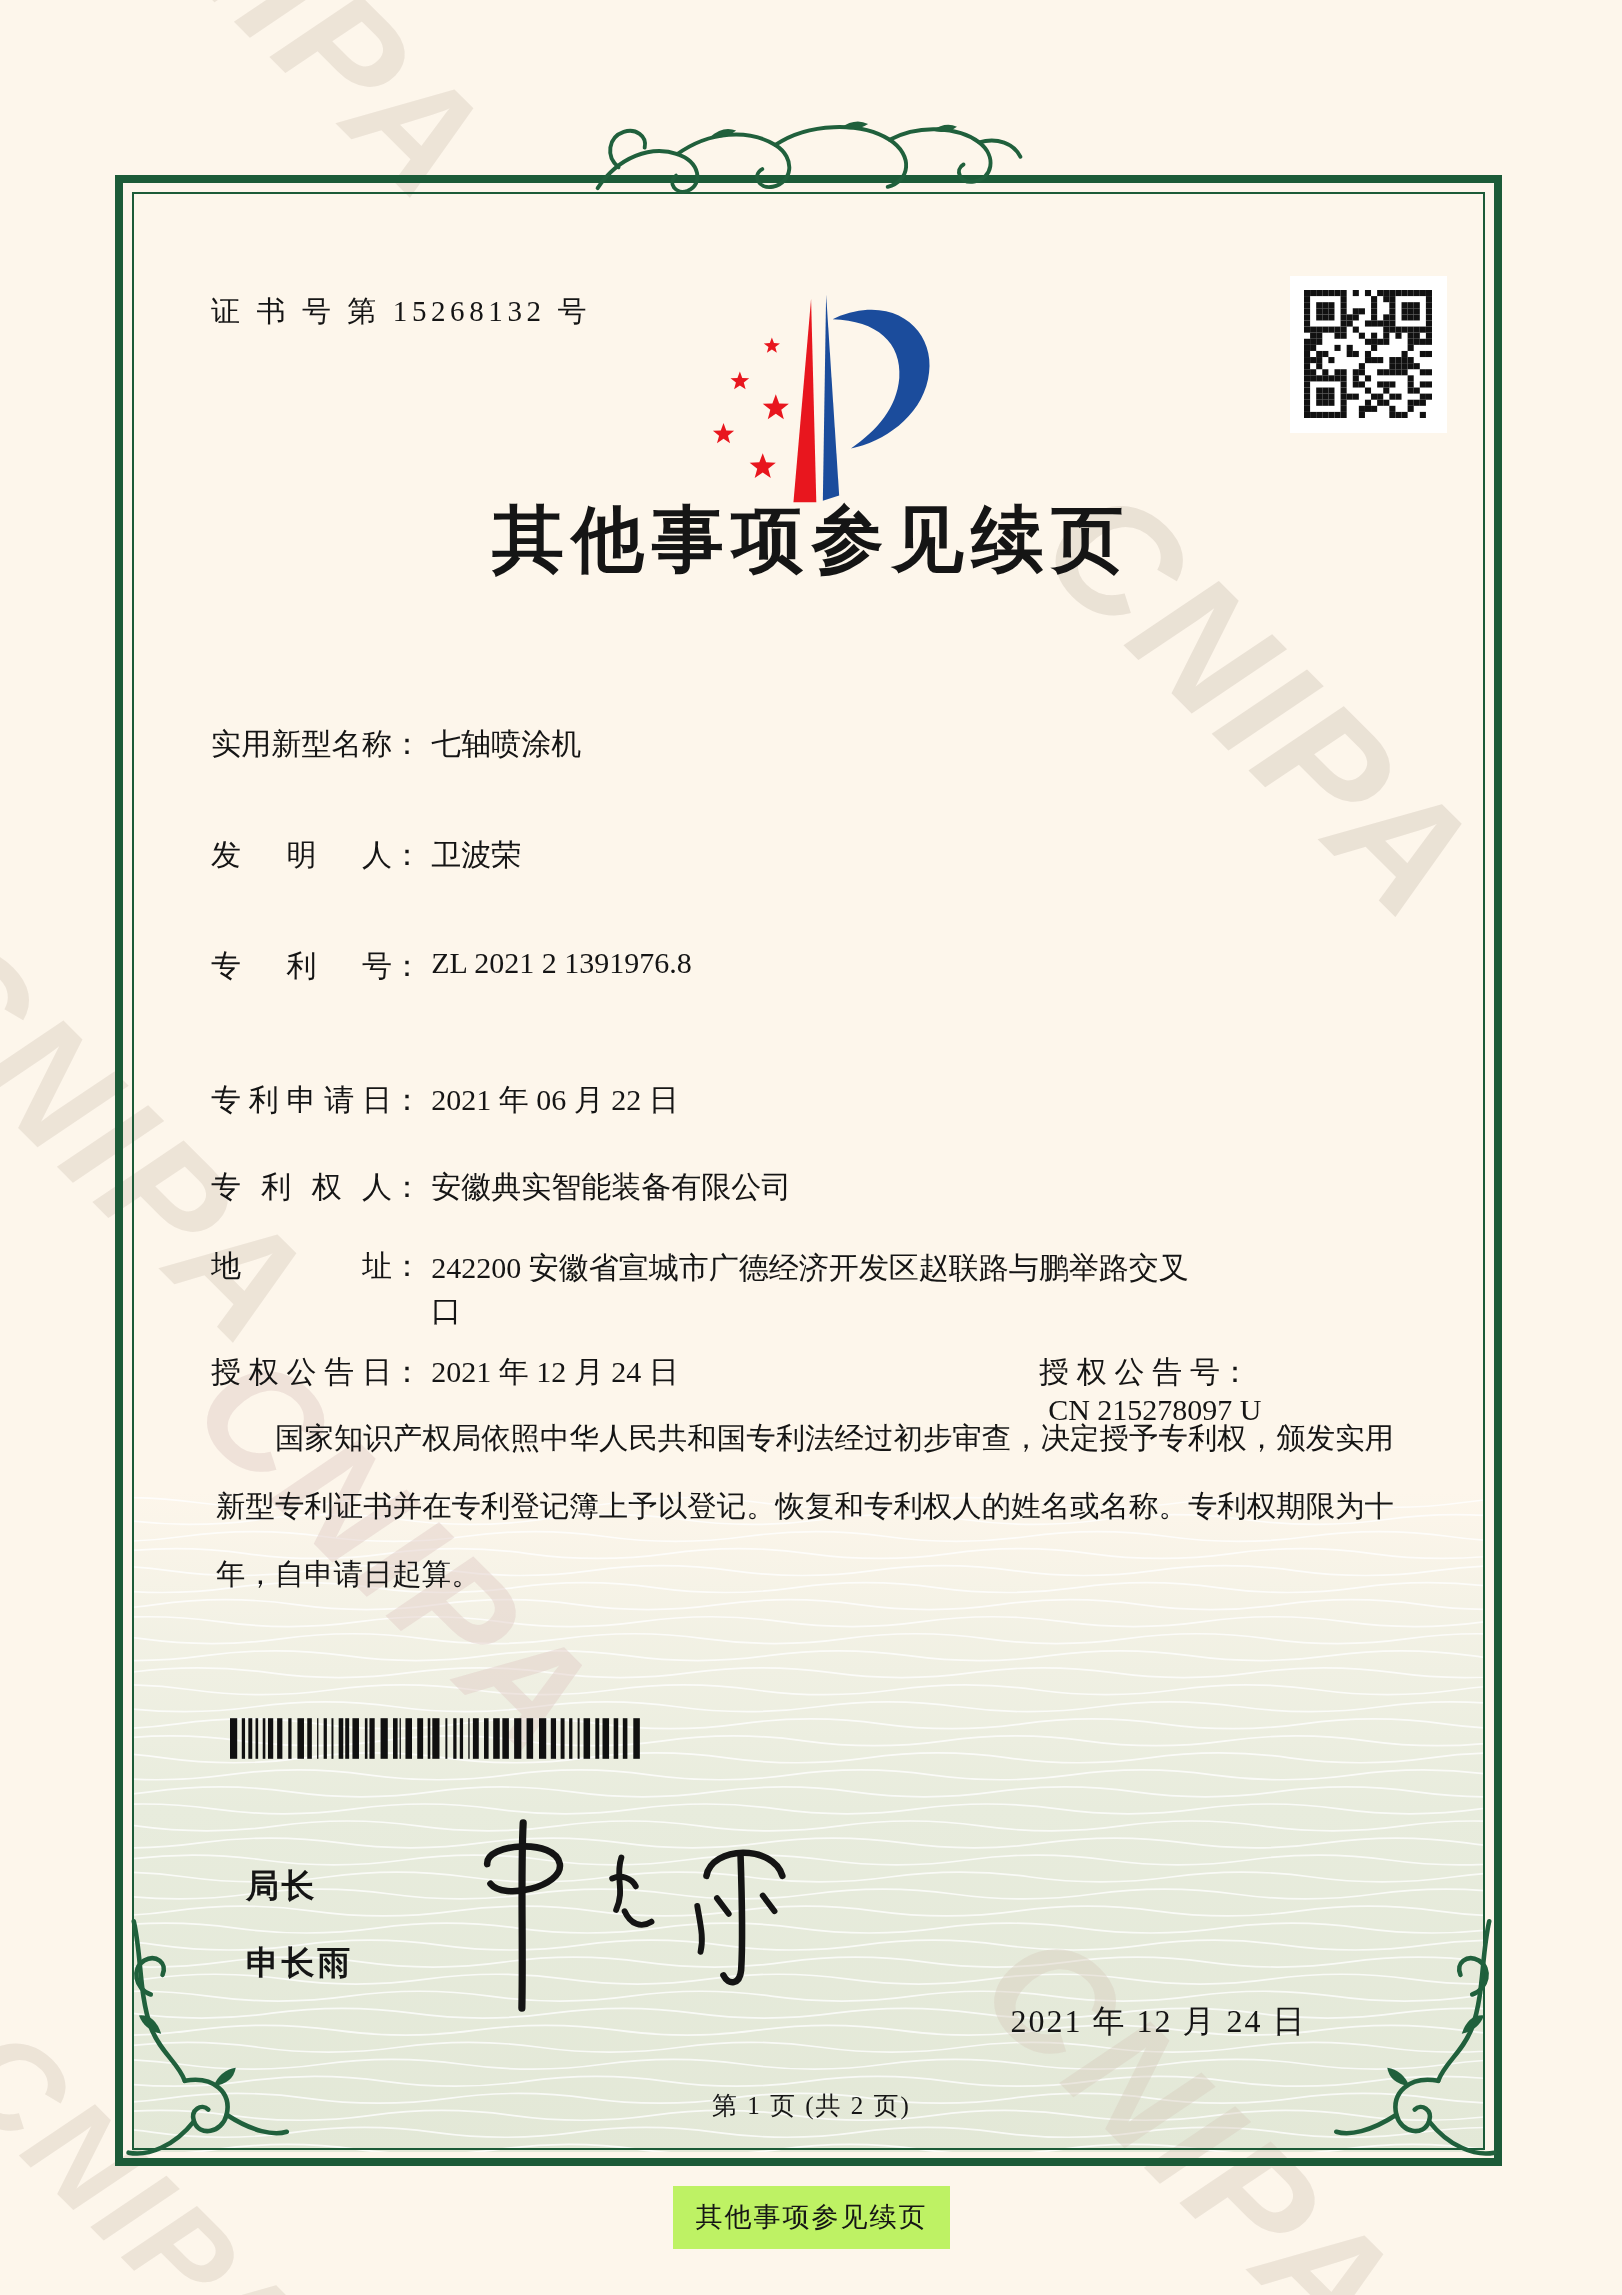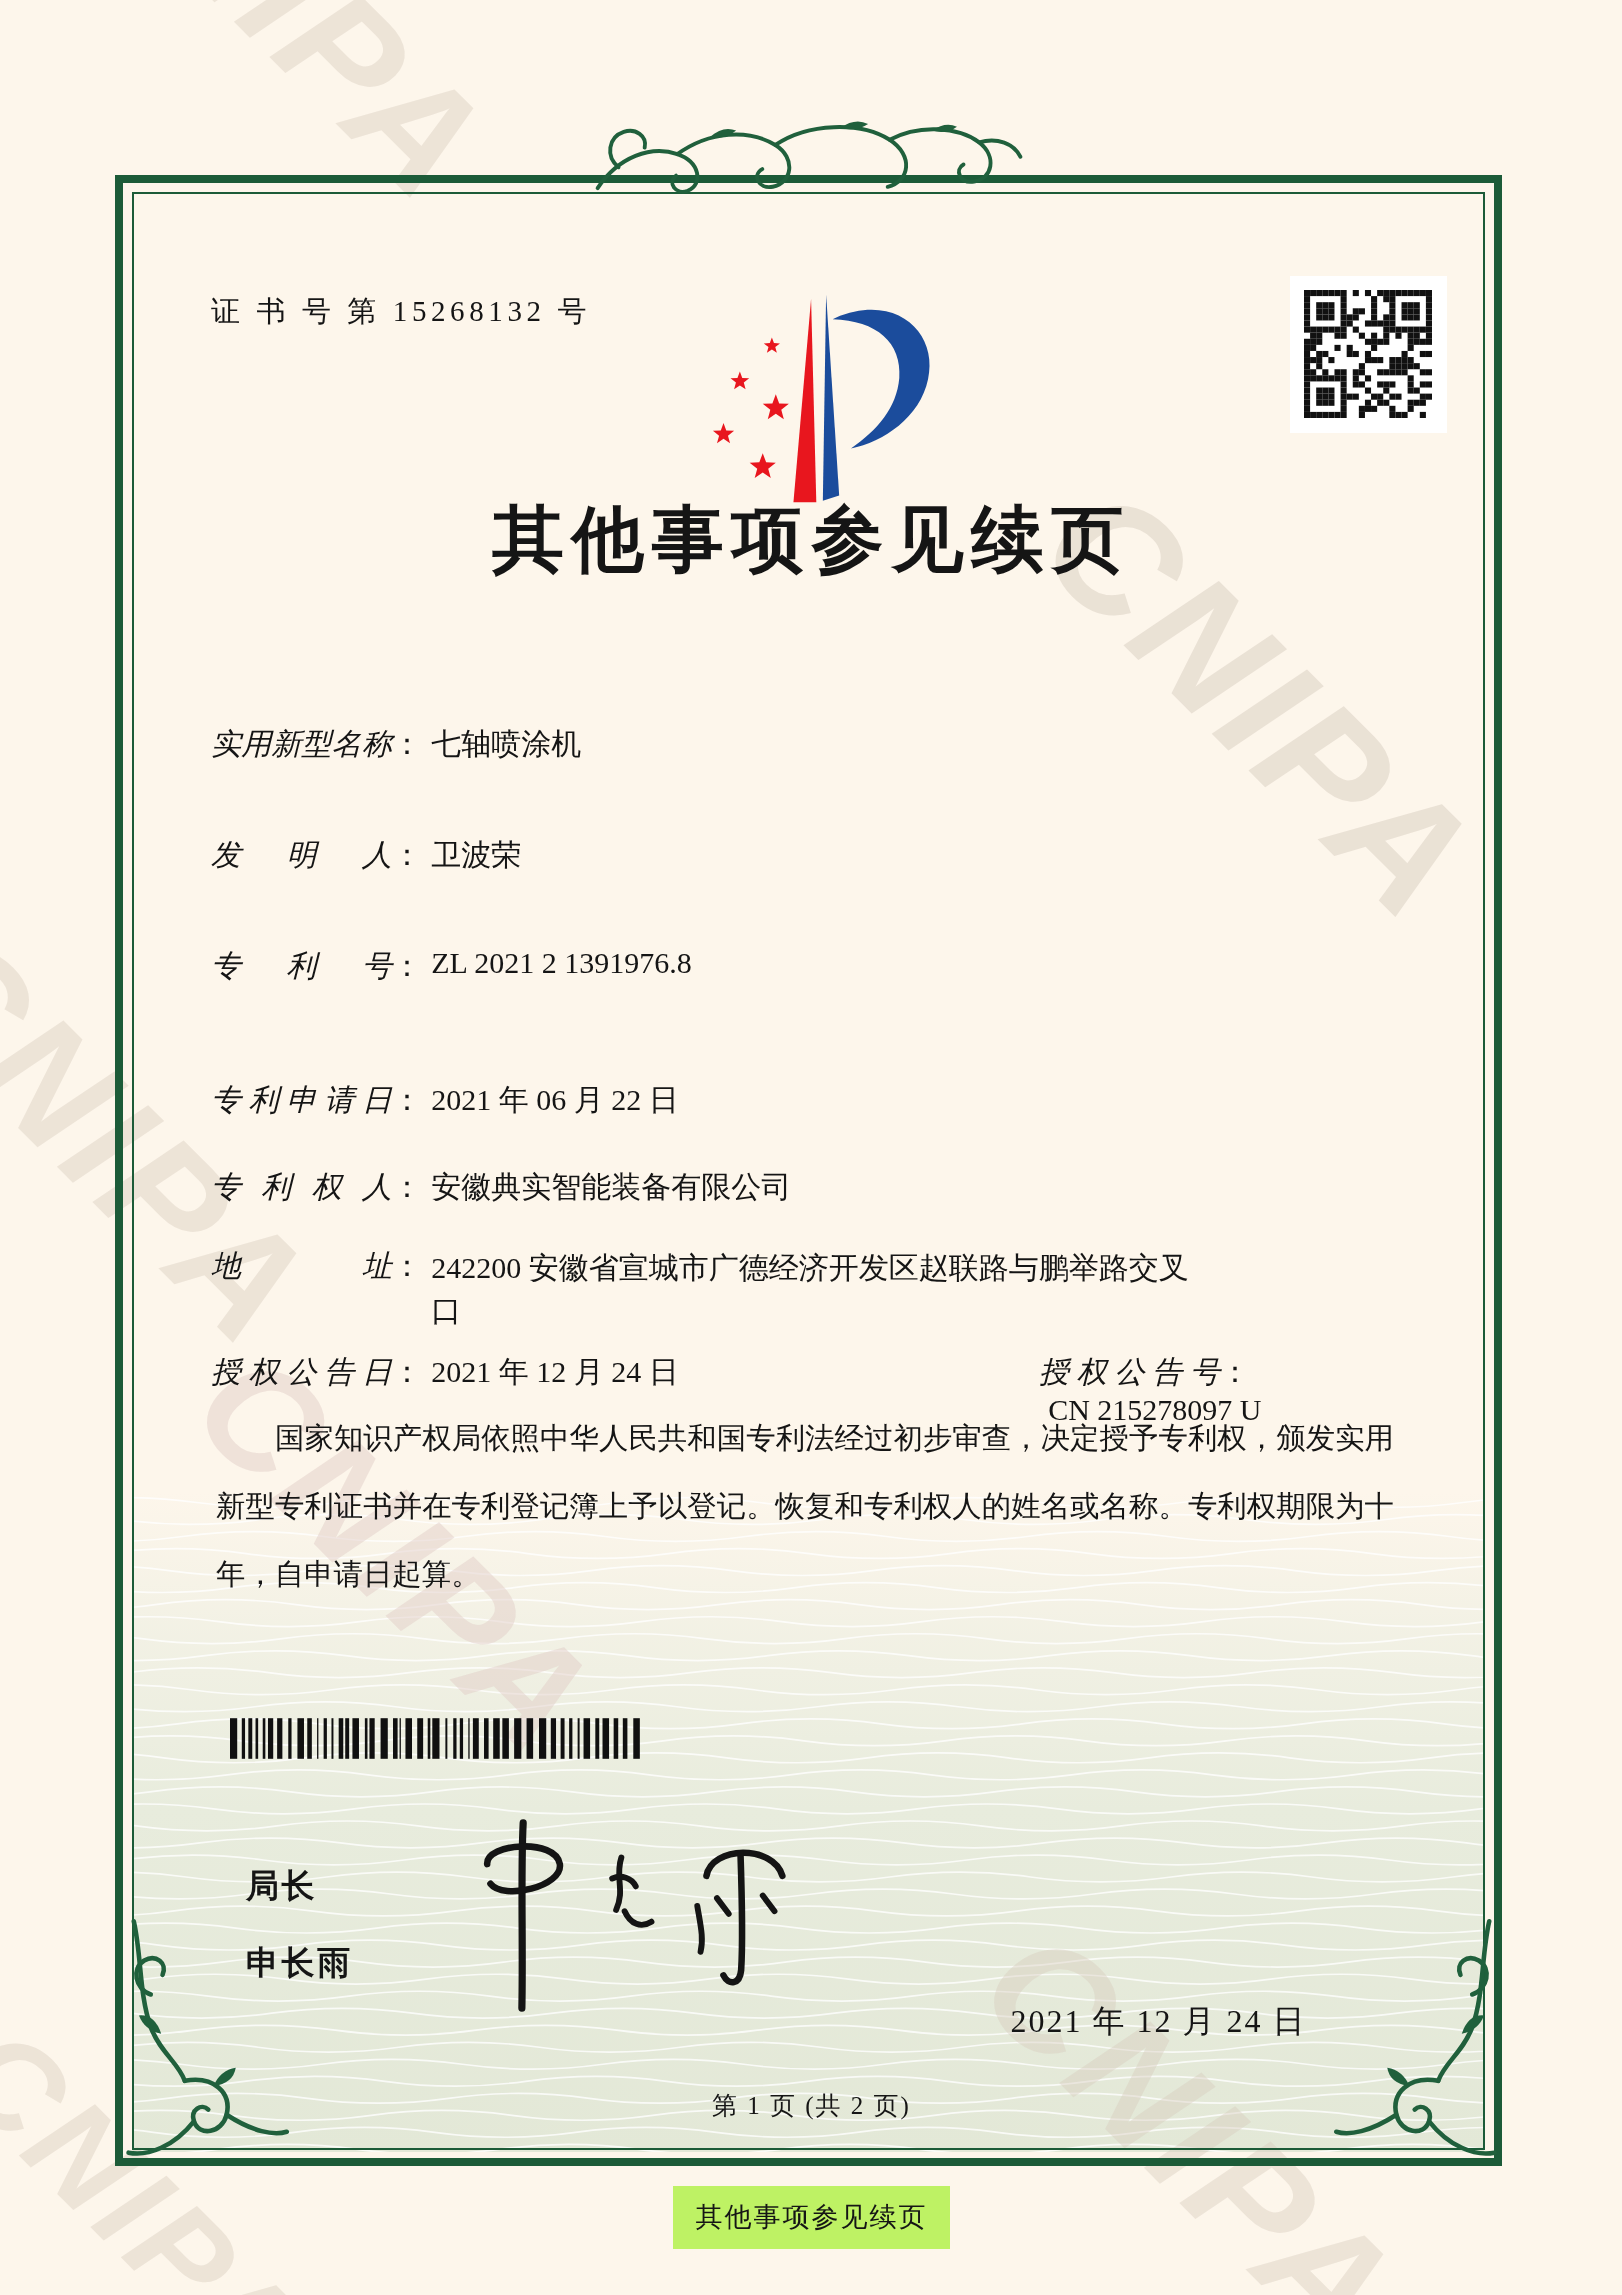--- a/index.html
+++ b/index.html
@@ -37,21 +37,21 @@
   
   .content{position:absolute;left:0;top:0;width:1623px;height:2295px;z-index:5;}
   .cert-no{position:absolute;left:211px;top:292px;font-size:29px;letter-spacing:4.6px;}
   .logo{position:absolute;left:681px;top:280px;width:268px;height:230px;}
   .qr-box{position:absolute;left:1290px;top:276px;width:157px;height:157px;background:#ffffff;}
   .qr-box svg{position:absolute;left:14.4px;top:14.4px;}
   .doc-title{position:absolute;left:0;top:492px;width:1623px;text-align:center;
       font-size:72px;font-weight:700;letter-spacing:7.9px;}
 
   .frow{position:absolute;left:211px;font-size:30px;}
-  .flabel{display:inline-block;width:181px;text-align:justify;text-align-last:justify;vertical-align:top;font-style:italic;}
+  .flabel{display:inline-block;width:181px;text-align:justify;text-align-last:justify;vertical-align:top;}
   .flabel::after{content:"";}
   .fcolon{display:inline-block;vertical-align:top;}
   .fvalue{display:inline-block;margin-left:9.2px;vertical-align:top;}
   .addr-value{width:779px;line-height:43px;}
   .grant-no{position:absolute;left:828px;top:0;}
 
   .paras{position:absolute;left:216px;top:1404px;width:1178px;font-size:29.4px;line-height:68px;
       text-align:justify;}
   .paras p{margin:0;text-indent:59px;}
 

